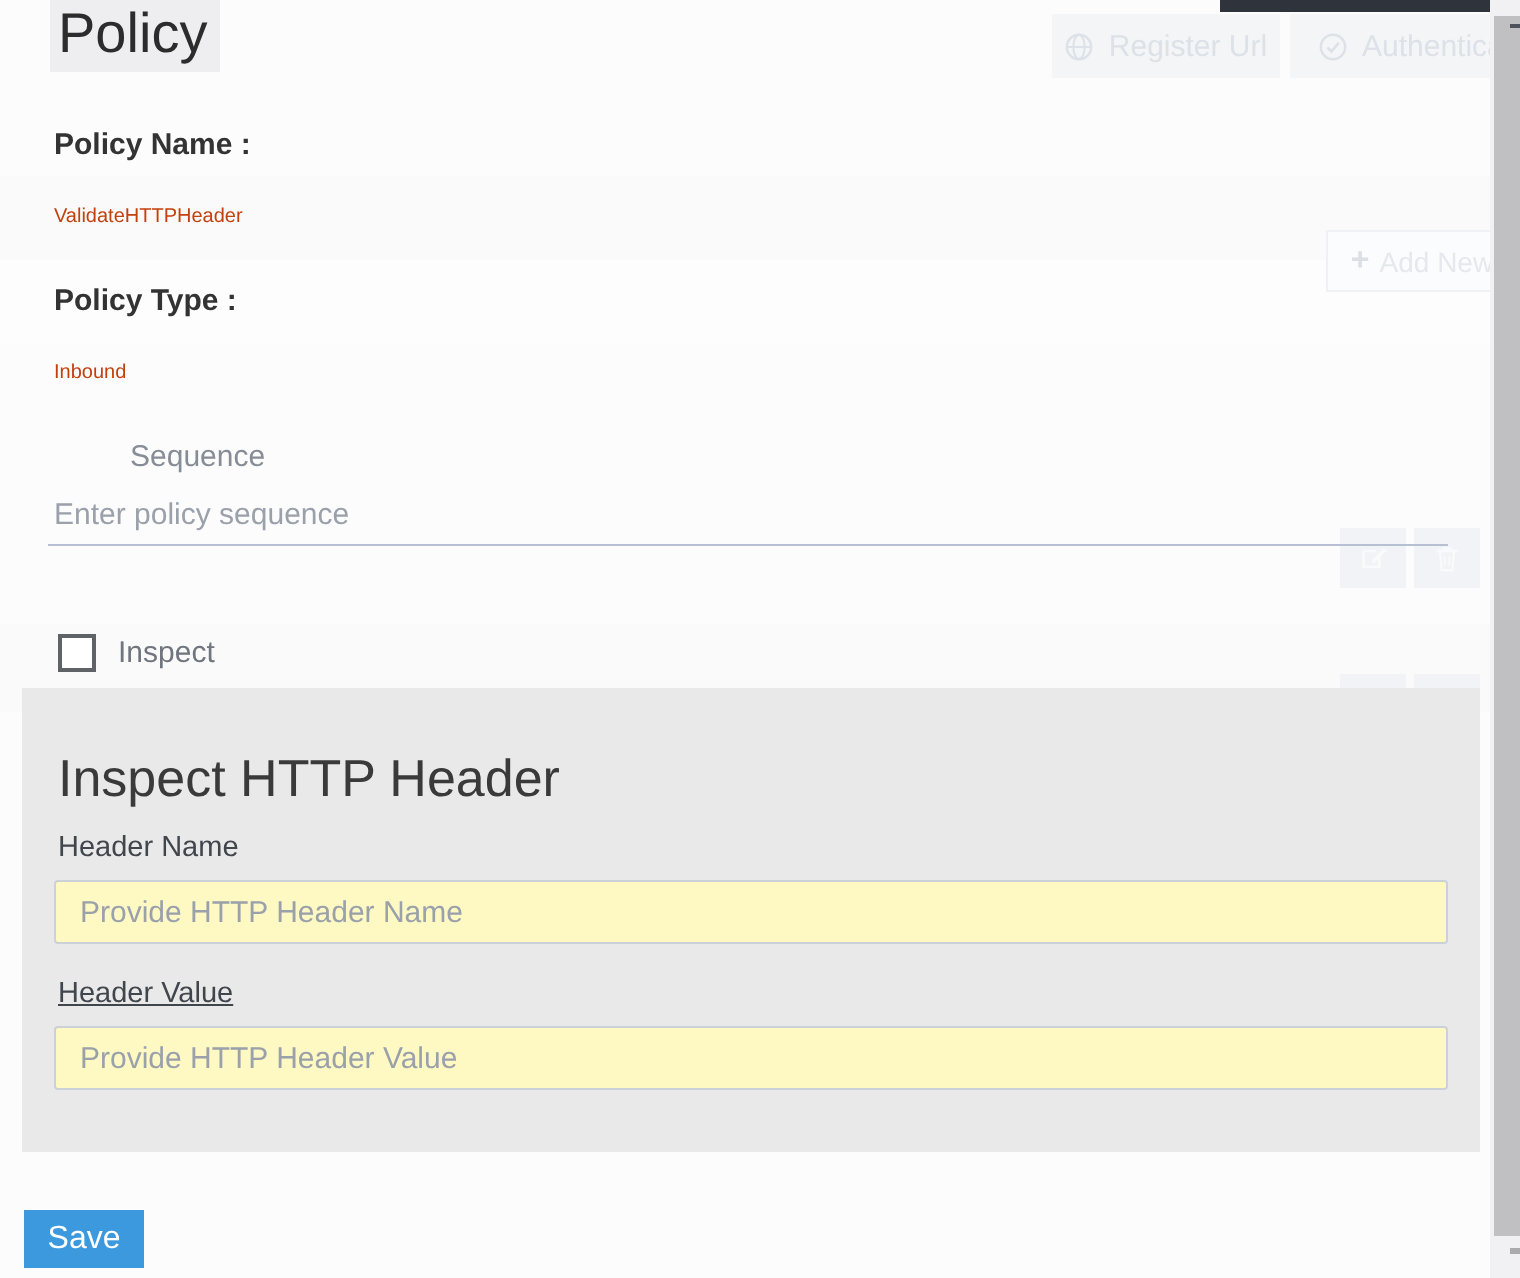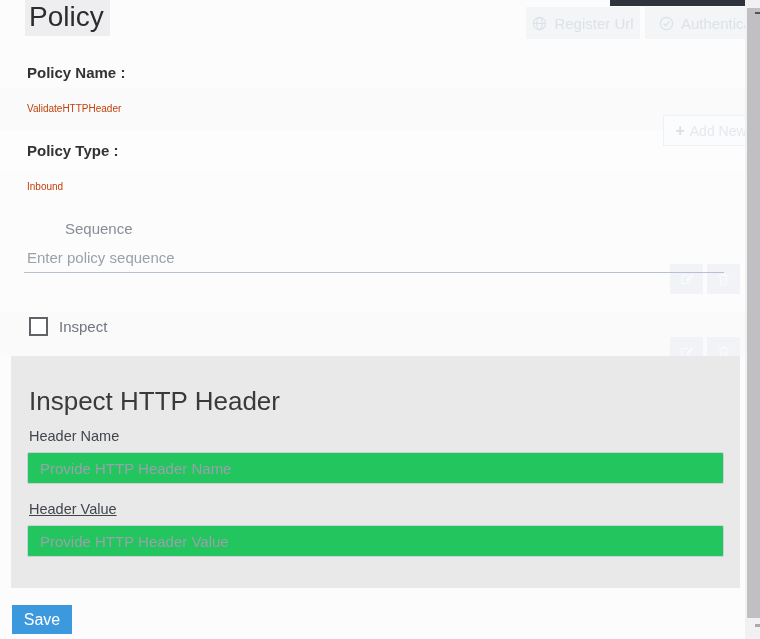--- a/index.html
+++ b/index.html
@@ -109,37 +109,37 @@
   .checkbox-row { position: absolute; left: 29px; top: 317px; display: flex; align-items: center; gap: 11px; cursor: pointer; }
   .checkbox-box {
     width: 19px; height: 19px;
     border: 2px solid #5f6368;
     background: #ffffff;
     display: inline-block;
   }
   .checkbox-label { font-size: 15px; color: #70757e; }
 
   .panel {
-    position: absolute; left: 11px; top: 356px;
+    position: absolute; left: 11px; top: 344px;
     width: 729px; height: 232px;
     background: #e9e9ea;
     padding-left: 26px;
   }
   .panel-title {
     position: absolute; left: 18px; top: 30px;
     font-size: 26px; color: #3a3a3a;
   }
   .field-label { position: absolute; left: 18px; font-size: 14.5px; color: #41464c; }
   .fl-name  { top: 72px; }
   .fl-value { top: 145px; text-decoration: underline; }
 
   .panel-input {
     position: absolute; left: 16px;
     width: 697px; height: 32px;
-    background: #22c55e;
+    background: #fef9c3;
     border: 1px solid #ccd1d9;
     border-radius: 2px;
     font-family: inherit; font-size: 15px; color: #333;
     padding: 0 12px; outline: none;
   }
   .panel-input::placeholder { color: #9aa1ab; opacity: 1; }
   .in-name  { top: 96px; }
   .in-value { top: 169px; }
 
   .save-btn {

